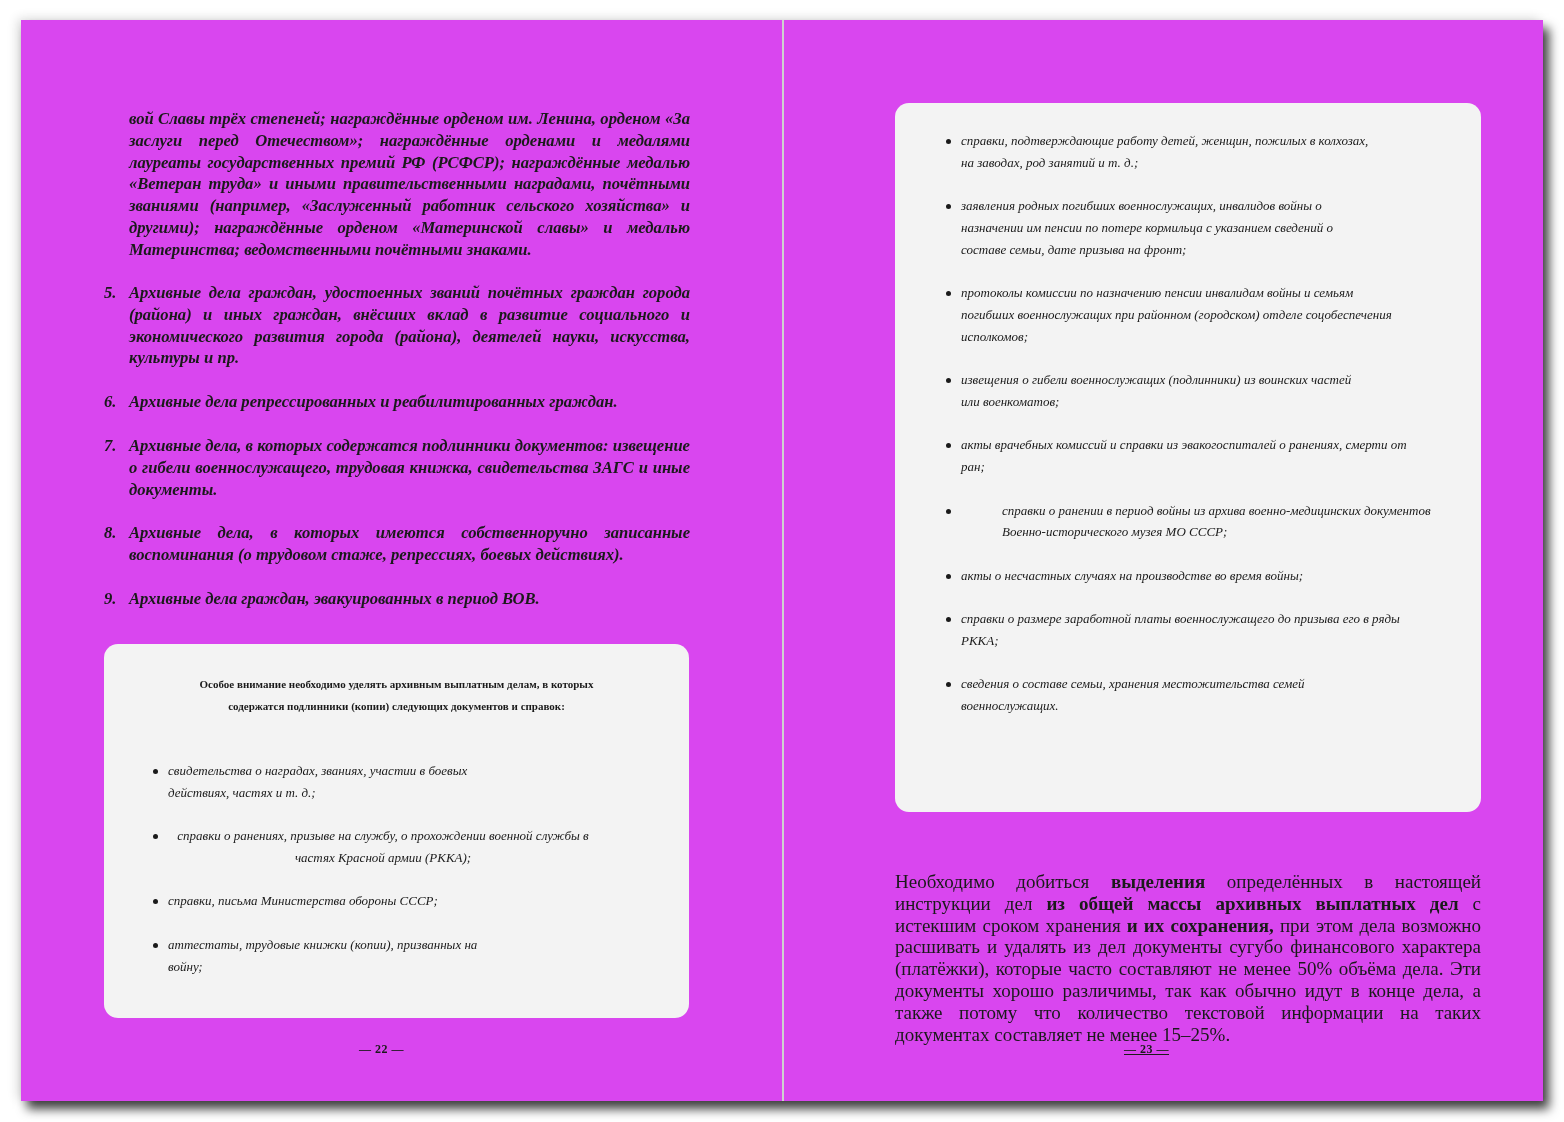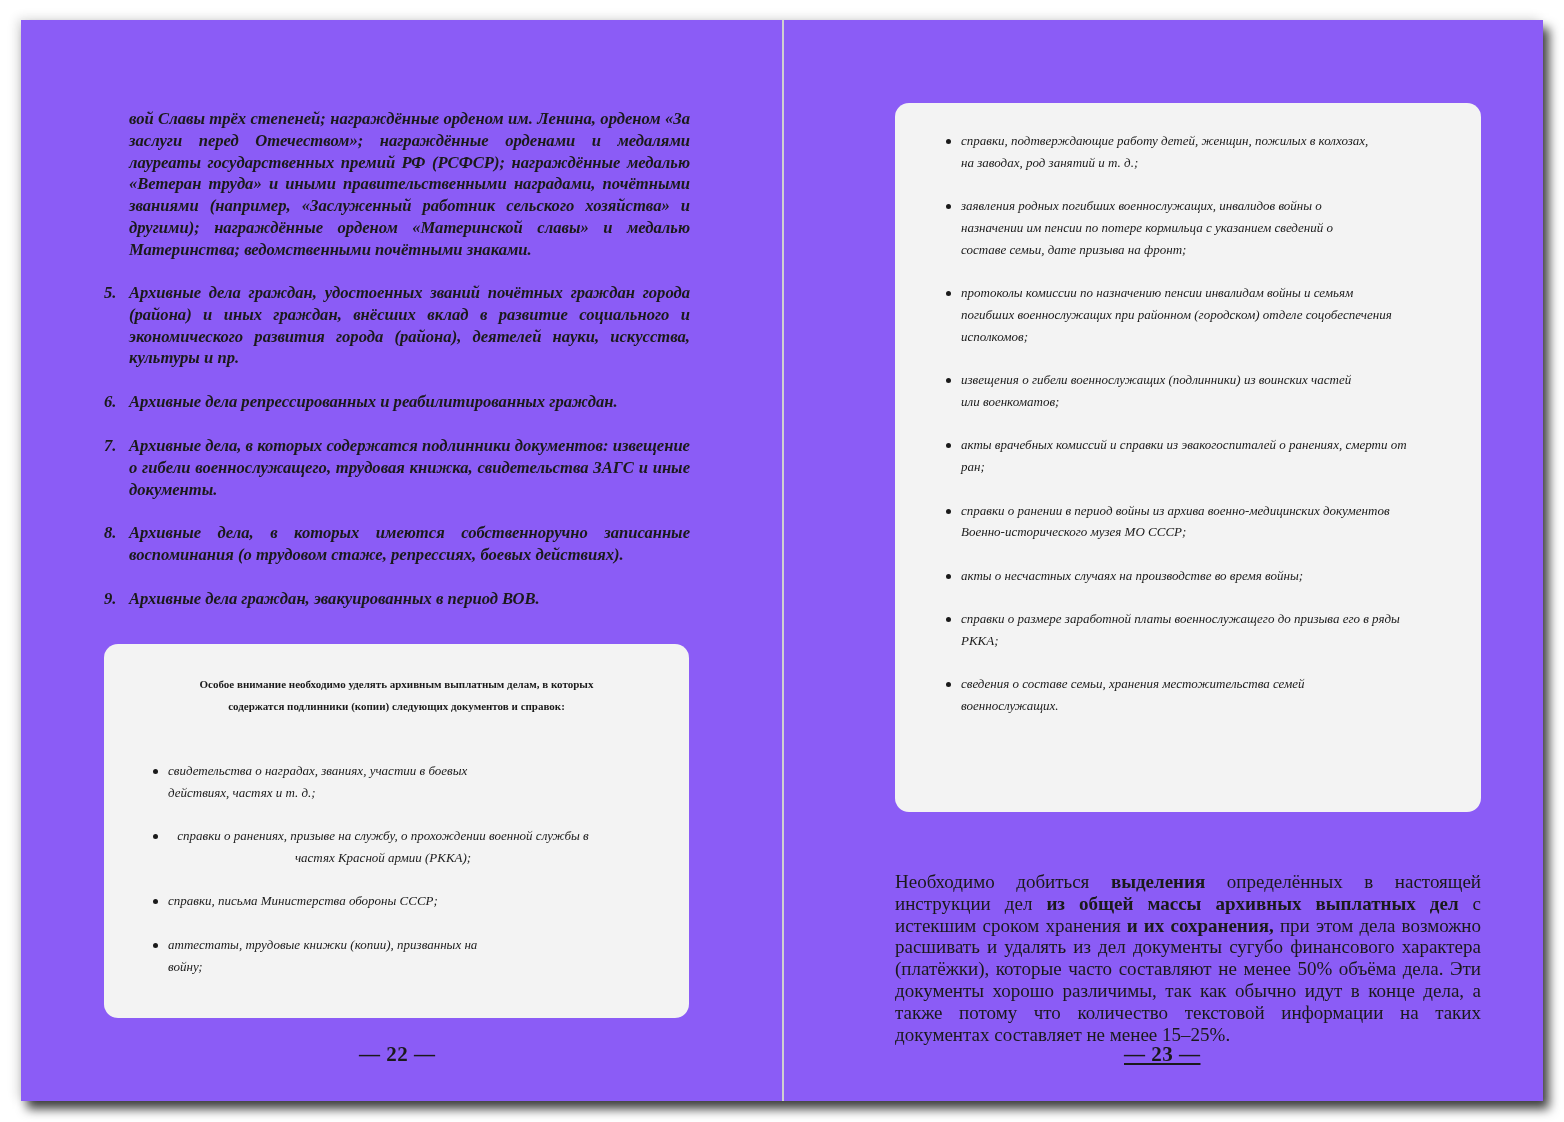--- a/index.html
+++ b/index.html
@@ -8,21 +8,21 @@
     background: #ffffff;
     position: relative;
     overflow: hidden;
     font-family: "DejaVu Serif", "Liberation Serif", serif;
     color: #1a1a1a;
   }
   .spread {
     position: absolute;
     left: 21px; top: 20px;
     width: 1522px; height: 1081px;
-    background: #8b5cf6;
+    background: #d946ef;
     box-shadow: 6px 8px 10px rgba(0,0,0,0.75), -4px -2px 10px rgba(0,0,0,0.12);
   }
   .gutter {
     position: absolute;
     left: 761px; top: 0;
     width: 2px; height: 100%;
     background: #cfcfcf;
   }
   .page {
     position: absolute;
@@ -117,21 +117,21 @@
     font-family: "Liberation Serif", "DejaVu Serif", serif;
     font-size: 19px;
     line-height: 21.8px;
   }
   .body-par b { font-weight: bold; }
 
   .pagenum {
     position: absolute;
     top: 1022px;
     font-family: "Liberation Serif", "DejaVu Serif", serif;
-    font-size: 21px;
+    font-size: 12px;
     font-weight: bold;
     letter-spacing: 0.5px;
   }
   .pagenum.l { left: 338px; }
   .pagenum.r { left: 340px; text-decoration: underline; }
 </style>
 </head>
 <body>
 
 <div class="spread">
@@ -191,21 +191,21 @@
         <li>
             <span class="dot"></span>
             <span style="display:block;max-width:400px;">извещения о гибели военнослужащих (подлинники) из воинских частей или военкоматов;</span>
           </li>
         <li>
             <span class="dot"></span>
             <span style="display:block;max-width:450px;">акты врачебных комиссий и справки из эвакогоспиталей о ранениях, смерти от ран;</span>
           </li>
         <li>
             <span class="dot"></span>
-            <span style="display:block;max-width:440px;">справки о ранении в период войны из архива военно-медицинских документов Военно-исторического музея МО СССР;</span>
+            <span style="display:block;max-width:440px;margin-left:41px;">справки о ранении в период войны из архива военно-медицинских документов Военно-исторического музея МО СССР;</span>
           </li>
         <li>
             <span class="dot"></span>
             <span style="display:block;max-width:350px;">акты о несчастных случаях на производстве во время войны;</span>
           </li>
         <li>
             <span class="dot"></span>
             <span style="display:block;max-width:440px;">справки о размере заработной платы военнослужащего до призыва его в ряды РККА;</span>
           </li>
         <li>

